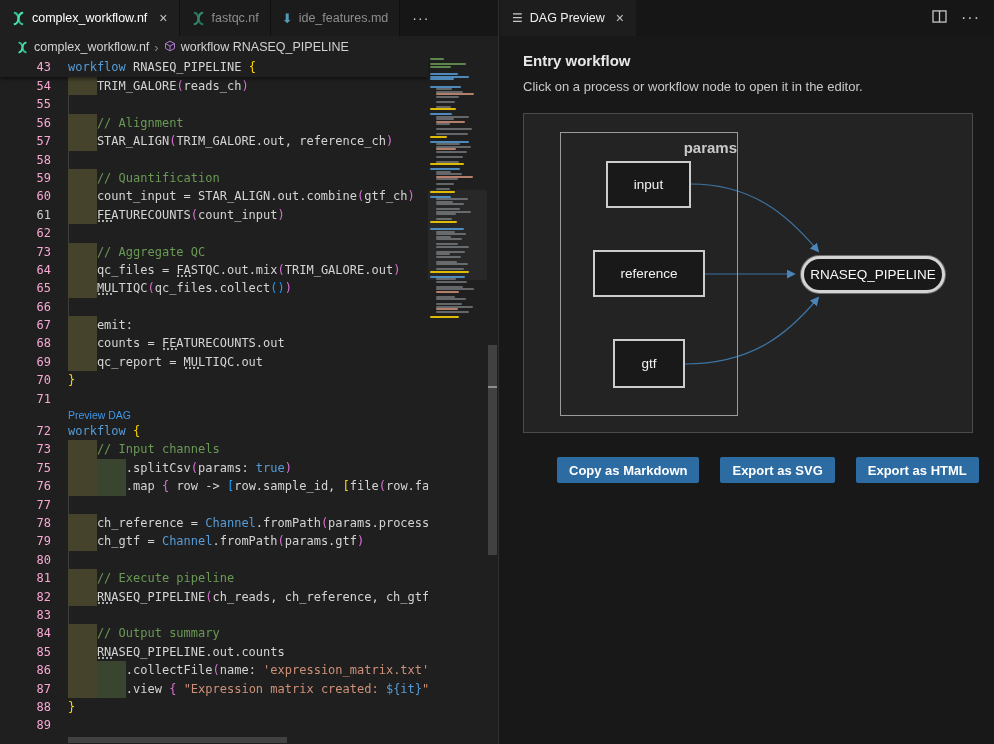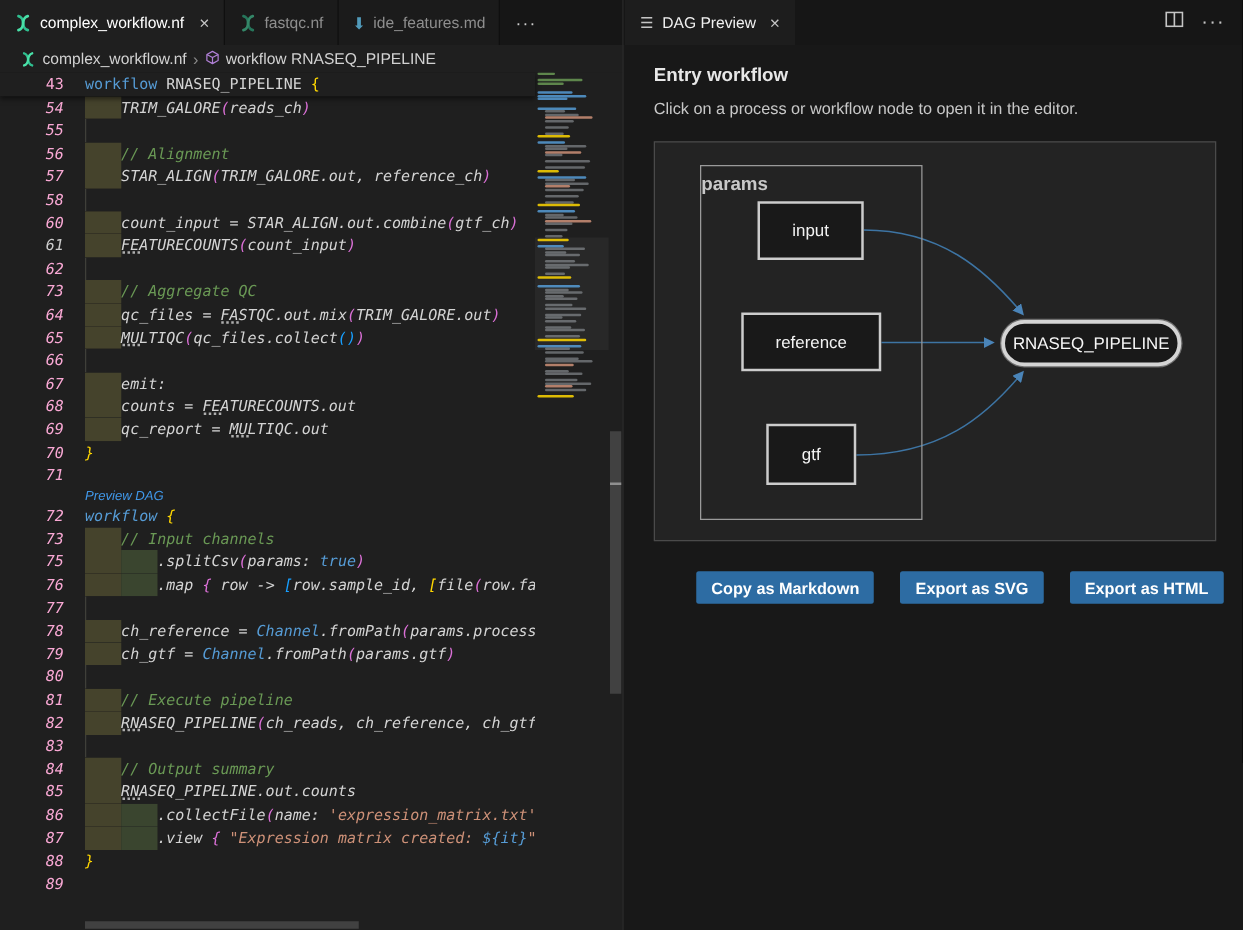--- a/index.html
+++ b/index.html
@@ -19,21 +19,21 @@
   .nf-icon svg { display:block; }
   .tab.dim svg { opacity:.55; }
   .md-icon { color:#519aba; font-size:13px; line-height:1; }
   .breadcrumb { position:absolute; left:0; top:36px; right:0; height:22px; background:#1f1f1f; display:flex; align-items:center; gap:5px; padding-left:16px; font-size:12.5px; color:#d2d2d2; }
   .crumb-sep { color:#8a8a8a; font-size:13px; }
   
   .editor { position:absolute; left:0; top:58px; right:0; bottom:0; background:#1f1f1f; overflow:hidden;
             font-family:"DejaVu Sans Mono","Liberation Mono",monospace; }
   .sticky { position:absolute; left:0; top:0; right:70px; height:19px; background:#1f1f1f; z-index:5;
             box-shadow:0 2px 4px rgba(0,0,0,.5); display:flex; }
-  .code-lines { position:absolute; left:0; top:19px; right:70px; bottom:8px; overflow:hidden;font-style:italic; }
+  .code-lines { position:absolute; left:0; top:19px; right:70px; bottom:8px; overflow:hidden; }
   .line { height:18.4px; display:flex; position:relative; }
   .lens-row { height:14px; display:flex; }
   .gutter { width:68px; flex:none; text-align:right; padding-right:17px; color:#f9a8d4; font-size:12px; line-height:18.4px; }
   .gutter.on { color:#cccccc; }
   .ltext { position:relative; flex:1; overflow:hidden; white-space:pre; font-size:12px; line-height:18.4px; }
   .blk { position:absolute; top:0; bottom:0; }
   .blk.b1 { left:0; width:28.9px; background:#45432c; }
   .blk.b2 { left:28.9px; width:28.9px; background:#3a452f; }
   .guide { position:absolute; top:0; bottom:0; left:0; width:1px; background:#3f3f39; }
   .sp { display:inline-block; }
@@ -59,21 +59,21 @@
   .panel-tabbar { position:absolute; left:0; top:0; right:0; height:36px; background:#161616; display:flex; align-items:stretch; }
   .panel-tab { display:flex; align-items:center; gap:7px; padding:0 12px; margin-left:1px; background:#1d1d1d; color:#f0f0f0; font-size:12.5px; cursor:pointer; }
   .panel-actions { margin-left:auto; display:flex; align-items:center; gap:14px; padding-right:14px; color:#c5c5c5; }
   .list-icon { font-size:12px; color:#c5c5c5; }
   .panel-body { position:absolute; left:0; top:36px; right:0; bottom:0; padding:16px 0 0 24px; }
   .panel-h { font-size:15px; font-weight:bold; color:#e7e7e7; }
   .panel-p { font-size:13px; color:#c8c8c8; margin-top:10px; }
   .dag { position:relative; margin-top:19px; width:450px; height:320px; background:#232323; border:1px solid #4a4a4a; }
   .dag svg.edges { position:absolute; left:0; top:0; }
   .cluster { position:absolute; left:36px; top:18px; width:178px; height:284px; border:1px solid #9a9a9a; }
-  .cluster-label { position:absolute; top:6px; left:0; width:100%; text-align:left; font-size:15px; font-weight:bold; color:#c9c9c9; }
+  .cluster-label { position:absolute; top:6px; left:0; width:100%; text-align:right; font-size:15px; font-weight:bold; color:#c9c9c9; }
   .node { position:absolute; background:#191919; border:2px solid #cccccc; color:#f2f2f2;
           display:flex; align-items:center; justify-content:center; font-size:13.5px; cursor:pointer; }
   .node.stadium { border-radius:20px; border:3px solid #d4d4d4; box-shadow:0 0 0 1px #6f6f6f; font-weight:500; color:#f7f7f7; }
   .btn-row { display:flex; gap:21px; margin:24px 0 0 34px; }
   .btn { background:#2d6ca3; color:#ffffff; border:none; border-radius:2px; font-family:"Liberation Sans",sans-serif;
          font-size:13px; font-weight:bold; padding:5px 12px; height:26px; cursor:pointer; }
 </style>
 </head>
 <body>
 
@@ -145,20 +145,24 @@
             <div class="gutter">56</div>
             <div class="ltext"><div class="blk b1"></div><span class="sp" style="width: 28.9px;"></span><span class="tok-c">// Alignment</span></div>
           </div>
           <div class="line">
             <div class="gutter">57</div>
             <div class="ltext"><div class="blk b1"></div><span class="sp" style="width: 28.9px;"></span><span class="tok-i">STAR_ALIGN</span><span class="tok-p">(</span><span class="tok-i">TRIM_GALORE.out, reference_ch</span><span class="tok-p">)</span></div>
           </div>
           <div class="line">
             <div class="gutter">58</div>
             <div class="ltext"><div class="guide"></div></div>
+          </div>
+          <div class="line">
+            <div class="gutter">59</div>
+            <div class="ltext"><div class="blk b1"></div><span class="sp" style="width: 28.9px;"></span><span class="tok-c">// Quantification</span></div>
           </div>
           <div class="line">
             <div class="gutter">60</div>
             <div class="ltext"><div class="blk b1"></div><span class="sp" style="width: 28.9px;"></span><span class="tok-i">count_input = STAR_ALIGN.out.combine</span><span class="tok-p">(</span><span class="tok-i">gtf_ch</span><span class="tok-p">)</span></div>
           </div>
           <div class="line">
             <div class="gutter on">61</div>
             <div class="ltext"><div class="blk b1"></div><span class="sp" style="width: 28.9px;"></span><span class="tok-u">FEATURECOUNTS</span><span class="tok-p">(</span><span class="tok-i">count_input</span><span class="tok-p">)</span></div>
           </div>
           <div class="line">

